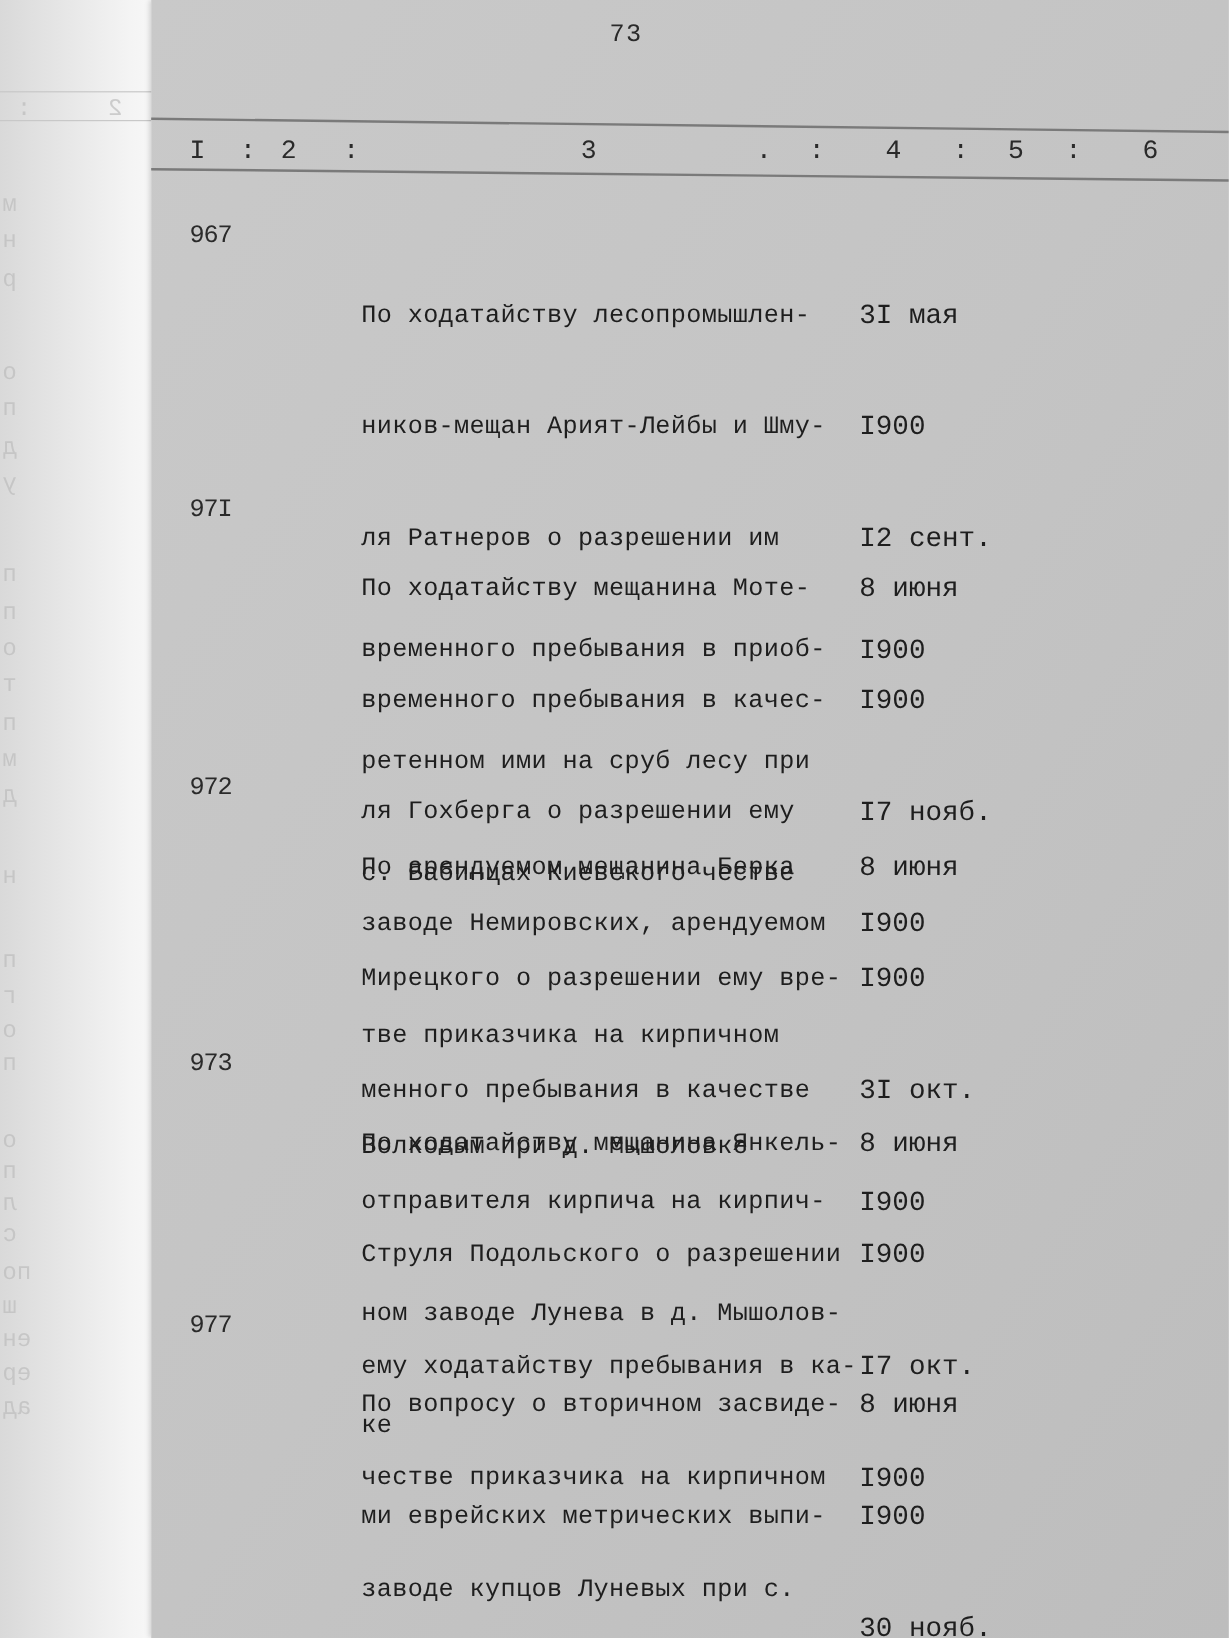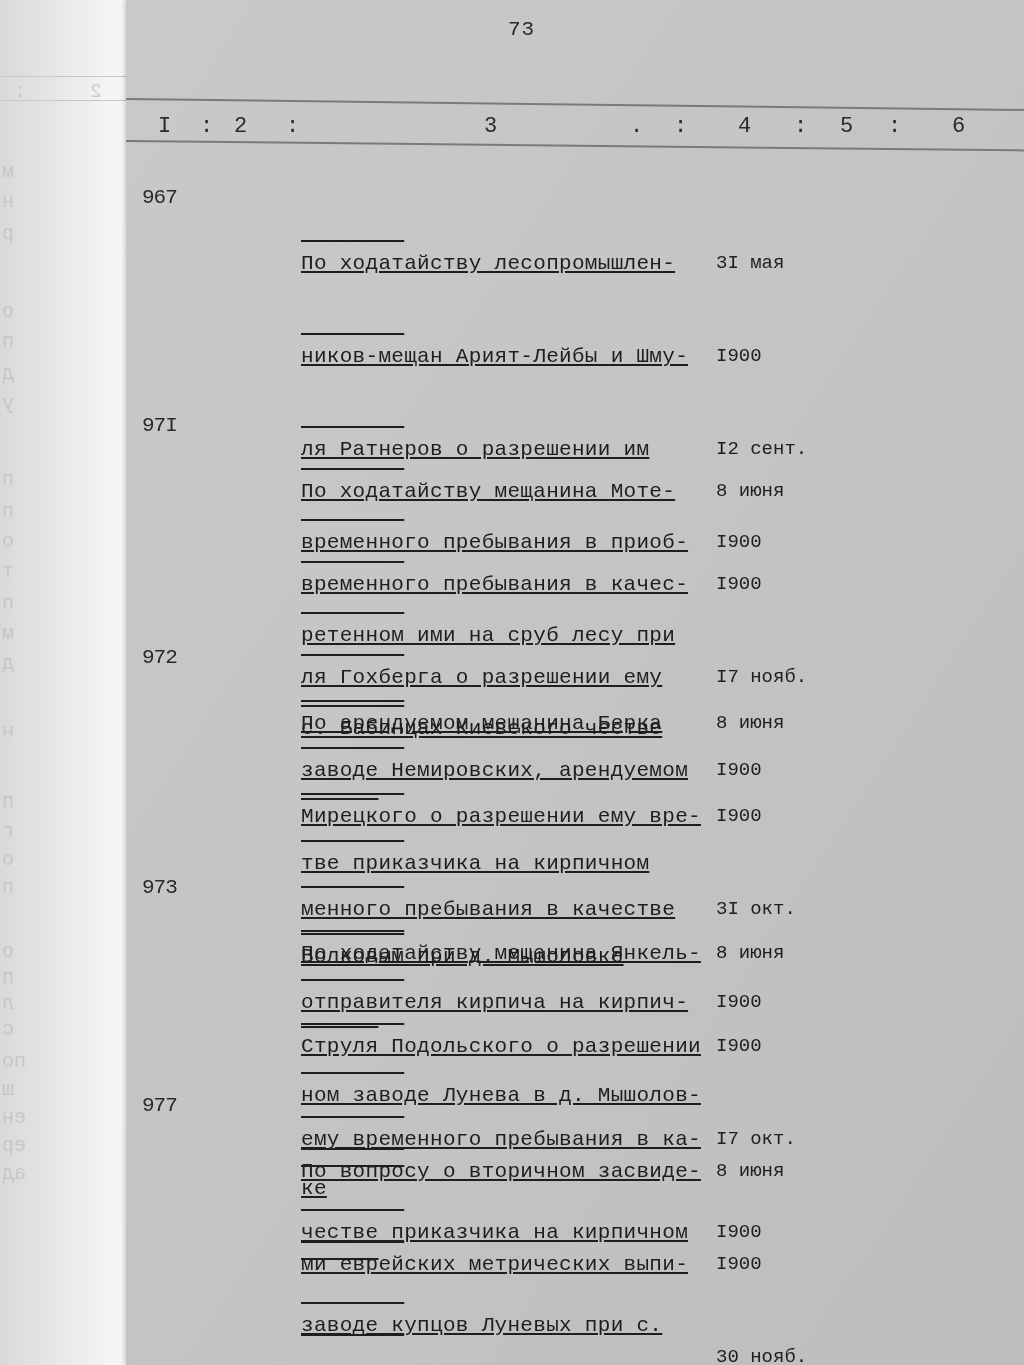--- a/index.html
+++ b/index.html
@@ -75,42 +75,41 @@
       font-size: 22px;
       color: #2a2a2a;
     }
     .entry {
       position: absolute;
       left: 0;
       width: 898px;
     }
     .entry-num {
       position: absolute;
-      left: 16px;
+      left: 32px;
       top: 0;
       font-size: 21px;
       letter-spacing: -1px;
       color: #2a2a2a;
     }
     .entry-text {
       position: absolute;
       left: 175px;
       top: 0;
       width: 420px;
       font-size: 21px;
       line-height: 31px;
       letter-spacing: 0.3px;
       white-space: pre;
-      text-decoration: underline;
     }
     .entry-dates {
       position: absolute;
       left: 590px;
       top: 0;
-      font-size: 19px;
+      font-size: 23px;
       line-height: 31px;
       white-space: pre;
     }
   </style>
 </head>
 <body>
 
 <div class="scene">
 
   <div class="facing-page">
@@ -222,21 +221,21 @@
         <div>3I окт.</div>
         <div>I900</div>
       </div>
     </div>
 
     <div class="entry" style="top:876px;">
       <div class="entry-num">973</div>
       <div class="entry-text">
         <div>По ходатайству мещанина Янкель-</div>
         <div>Струля Подольского о разрешении</div>
-        <div>ему временного пребывания в ка-</div>
+        <div>ему ходатайству пребывания в ка-</div>
         <div>честве приказчика на кирпичном</div>
         <div>заводе купцов Луневых при с.</div>
         
       </div>
       <div class="entry-dates">
         <div>8 июня</div>
         <div>I900</div>
         <div>I7 окт.</div>
         <div>I900</div>
       </div>

